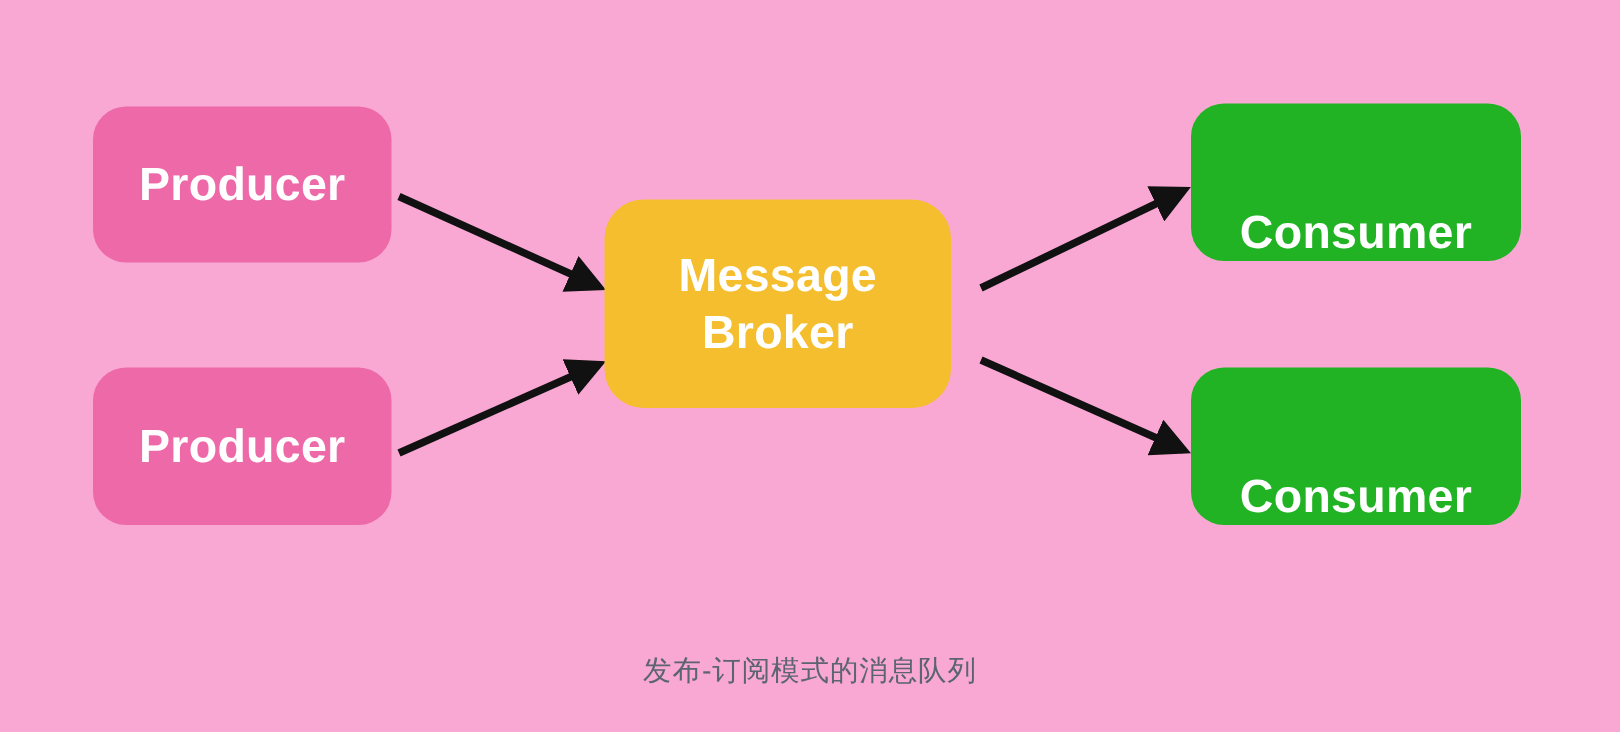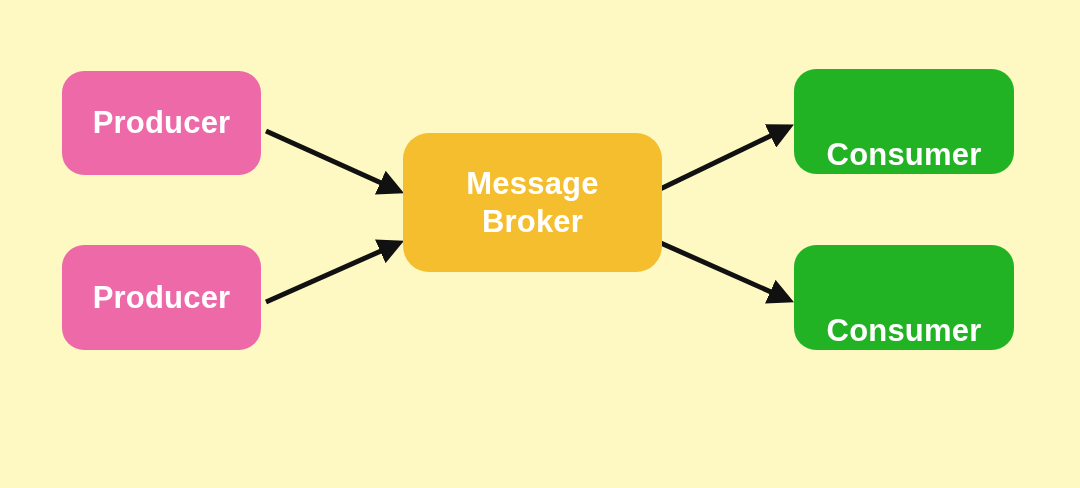--- a/index.html
+++ b/index.html
@@ -55,40 +55,40 @@
     font-size: 31px;
     border-radius: 26px;
   }
   .node-consumer {
     background: #22B324;
     font-size: 31px;
     align-items: flex-end;
   }
   #node-producer-1 { left: 62px;  top: 71px;  width: 199px; height: 104px; }
   #node-producer-2 { left: 62px;  top: 245px; width: 199px; height: 105px; }
-  #node-broker     { left: 403px; top: 133px; width: 259px; height: 139px; }
+  #node-broker     { left: 403px; top: 133px; width: 231px; height: 139px; }
   #node-consumer-1 { left: 794px; top: 69px;  width: 220px; height: 105px; }
   #node-consumer-2 { left: 794px; top: 245px; width: 220px; height: 105px; }
   #diagram-caption {
     position: absolute;
     left: 0;
     top: 434px;
     width: 1080px;
     text-align: center;
     font-size: 19px;
     font-weight: 400;
     color: #5B6470;
     letter-spacing: 0.6px;
     user-select: none;
   }
 </style>
 </head>
 <body>
 
-<div id="diagram-root" style="background: #fef9c3;">
+<div id="diagram-root" style="background: #f9a8d4;">
 
   <svg id="arrow-layer" viewBox="0 0 1080 488" width="1080" height="488" xmlns="http://www.w3.org/2000/svg">
     <defs>
       <marker id="arrowhead" markerWidth="5.2" markerHeight="5.2" refX="4.1" refY="2.6" orient="auto" markerUnits="strokeWidth">
         <path d="M0,0 L5.2,2.6 L0,5.2 Z" fill="#111111"></path>
       </marker>
     </defs>
     <line x1="266" y1="131" x2="399" y2="191" stroke="#111111" stroke-width="5" stroke-linecap="butt" marker-end="url(#arrowhead)"></line>
     <line x1="266" y1="302" x2="399" y2="243" stroke="#111111" stroke-width="5" stroke-linecap="butt" marker-end="url(#arrowhead)"></line>
     <line x1="654" y1="192" x2="789" y2="127" stroke="#111111" stroke-width="5" stroke-linecap="butt" marker-end="url(#arrowhead)"></line>
@@ -109,14 +109,15 @@
   </div>
 
   <div id="node-consumer-1" class="node node-consumer" style="background: rgb(34, 179, 36); color: rgb(255, 255, 255);">
     <span class="node-label">Consumer</span>
   </div>
 
   <div id="node-consumer-2" class="node node-consumer" style="background: rgb(34, 179, 36); color: rgb(255, 255, 255);">
     <span class="node-label">Consumer</span>
   </div>
 
+  <div id="diagram-caption" style="color: rgb(91, 100, 112);">发布-订阅模式的消息队列</div>
 
 </div>
 
 </body></html>

